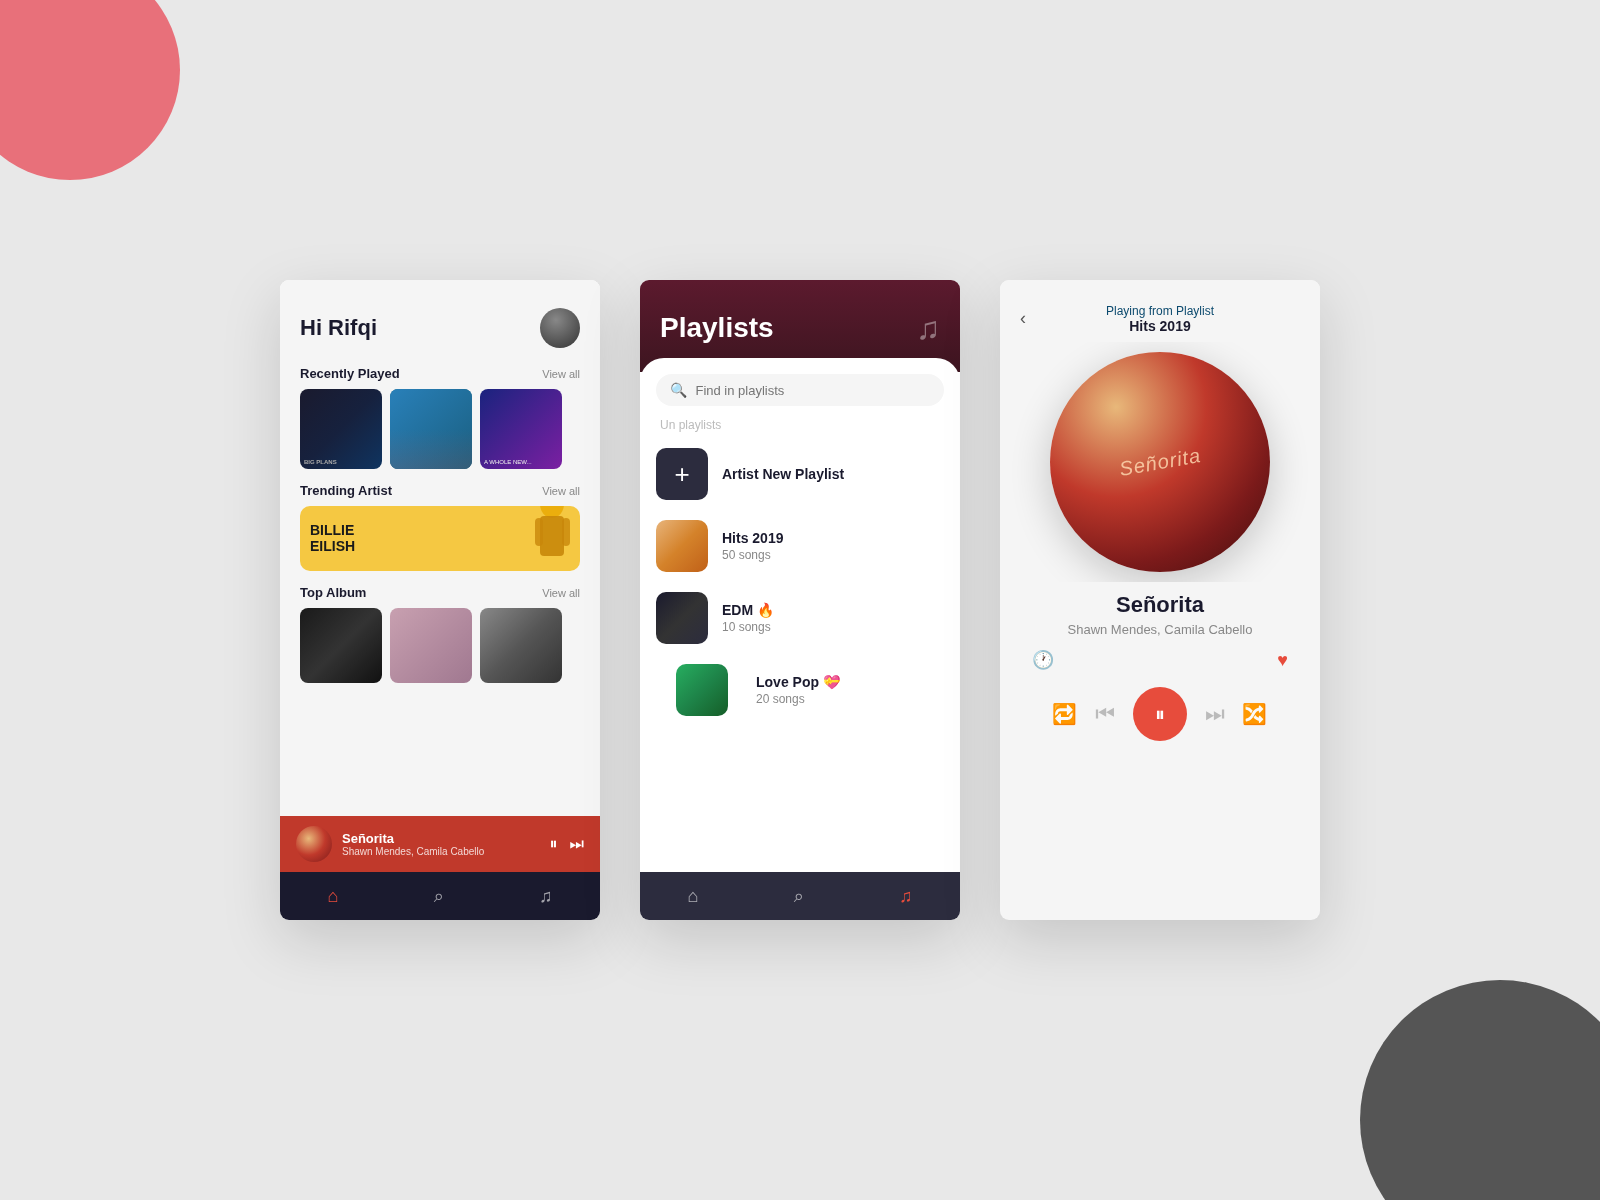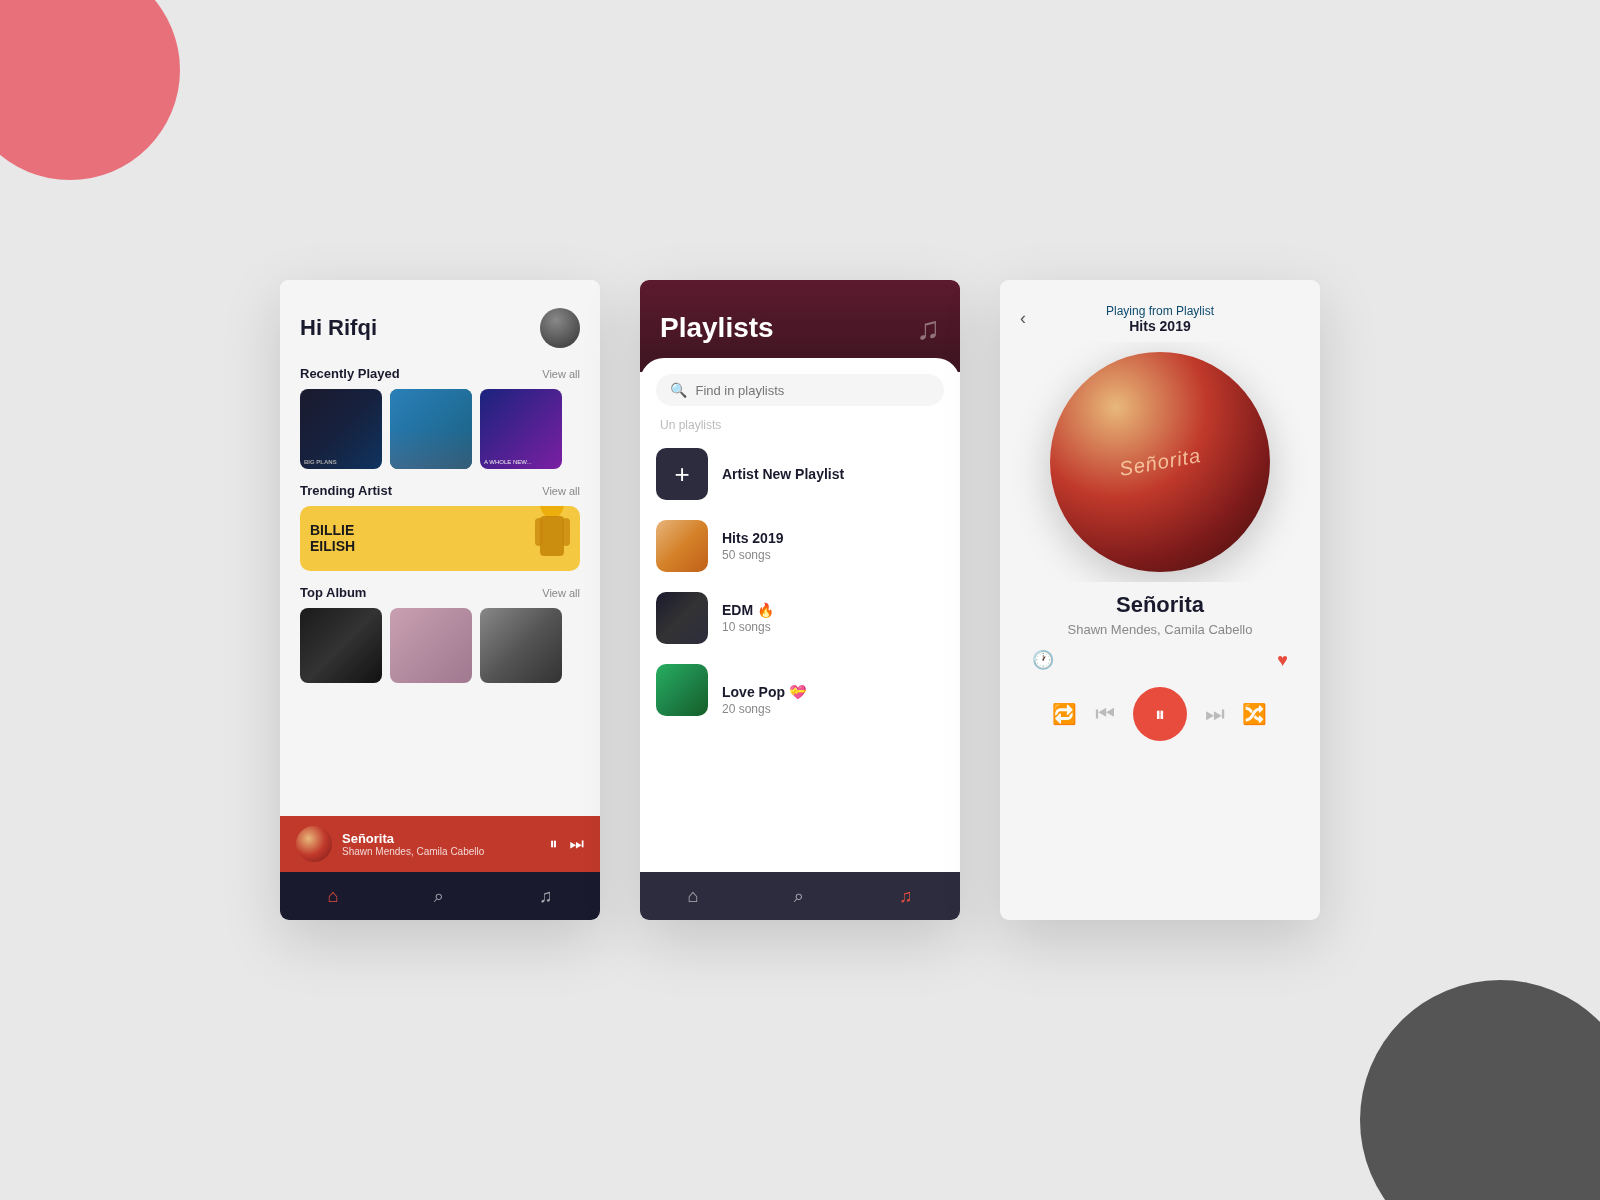--- a/index.html
+++ b/index.html
@@ -215,21 +215,21 @@
 
 
         <div style="display:flex;align-items:center;gap:14px;padding:10px 16px;">
           <div style="width:52px;height:52px;border-radius:10px;background:linear-gradient(135deg,#1a1a2e,#333,#2c2c3e);flex-shrink:0;"></div>
           <div>
             <div style="font-size:14px;font-weight:700;color:#1a1a2e;">EDM 🔥</div>
             <div style="font-size:12px;color:#888;margin-top:2px;">10 songs</div>
           </div>
         </div>
 
-        <div style="display:flex;align-items:flex-end;gap:14px;padding:10px 16px;">
+        <div style="display:flex;align-items:center;gap:28px;padding:10px 16px;margin-left:20px;">
           <div style="width:52px;height:52px;border-radius:10px;background:linear-gradient(135deg,#27ae60,#1e8449,#155d27);flex-shrink:0;"></div>
           <div>
             <div style="font-size:14px;font-weight:700;color:#1a1a2e;">Love Pop 💝</div>
             <div style="font-size:12px;color:#888;margin-top:2px;">20 songs</div>
           </div>
         </div>
       </div>
     </div>
 
     <div style="position:absolute;bottom:0;left:0;right:0;background:#2c2c3e;height:48px;display:flex;align-items:center;justify-content:space-around;">

